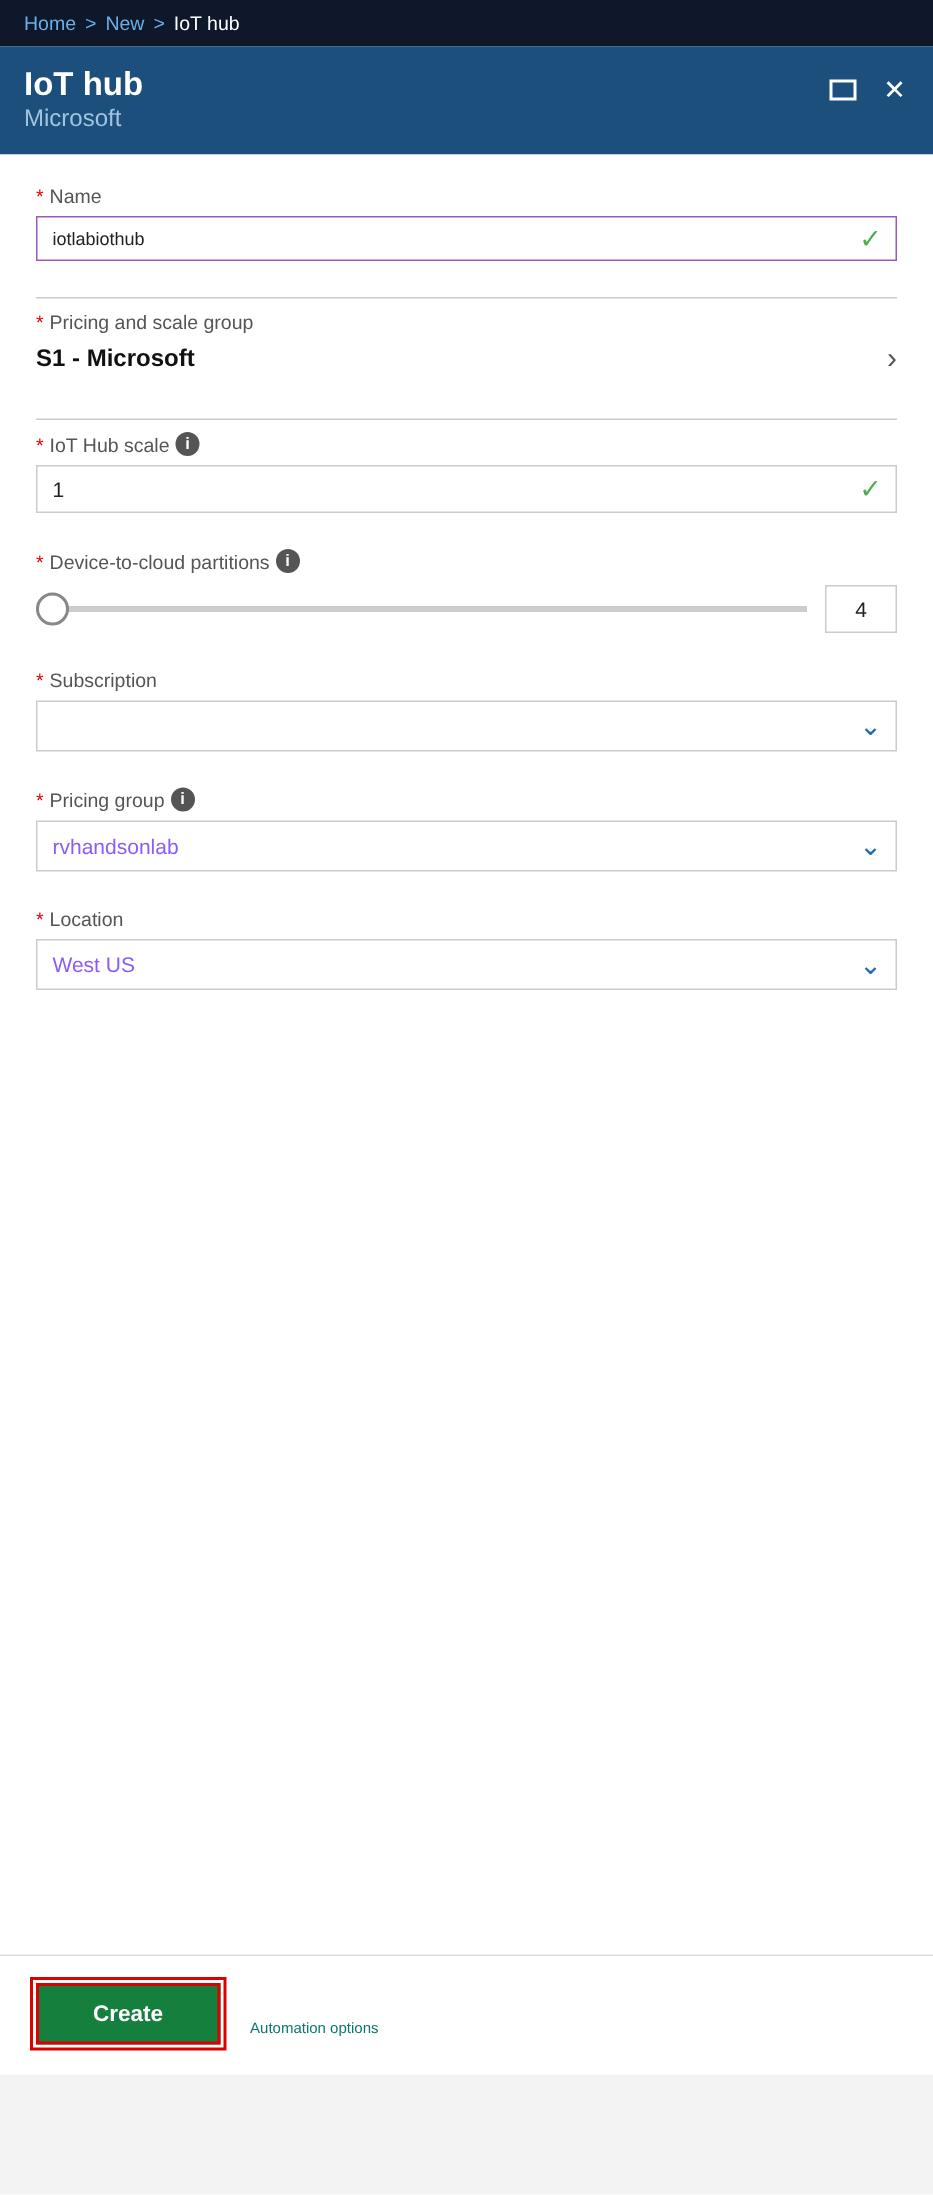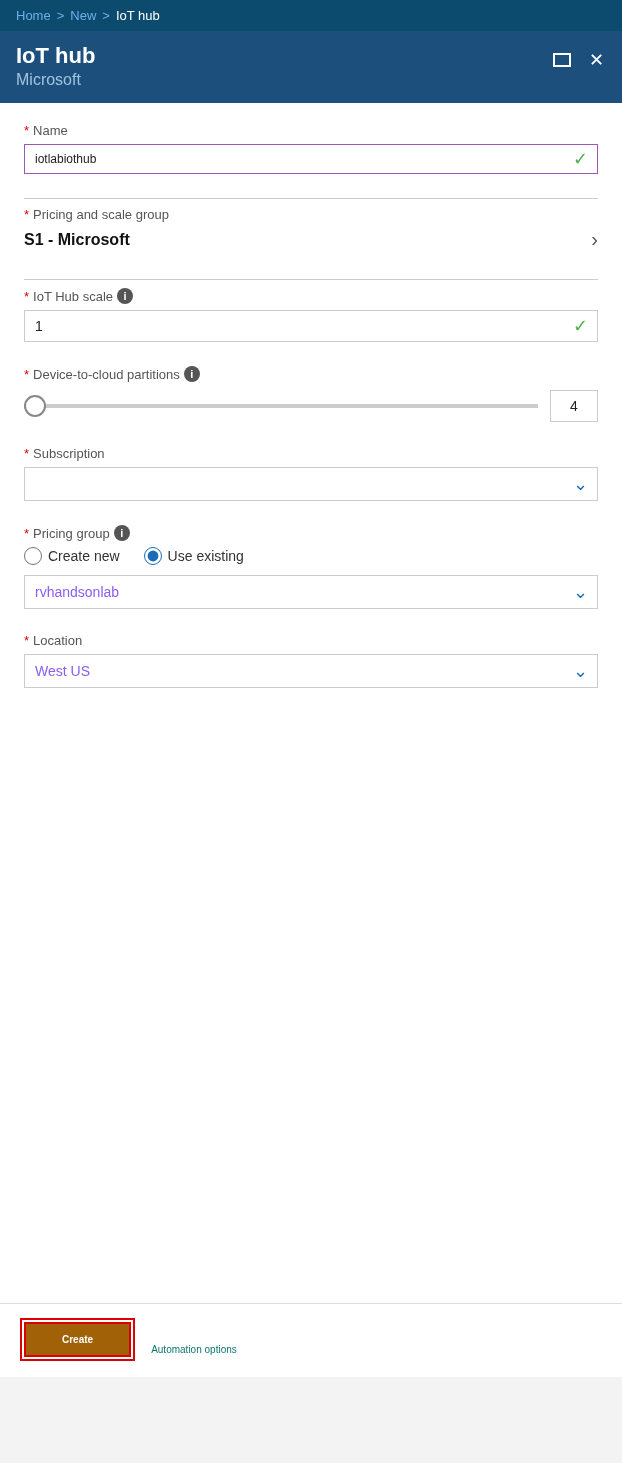--- a/index.html
+++ b/index.html
@@ -7,21 +7,21 @@
       font-family: 'Segoe UI', Arial, sans-serif;
       width: 622px;
       min-height: 1463px;
       background: #f3f3f3;
       font-size: 14px;
       color: #333;
     }
 
     
     .breadcrumb {
-      background: #0c4a6e;
+      background: #0f172a;
       padding: 8px 16px;
       color: #6ab0e8;
       font-size: 13px;
       display: flex;
       align-items: center;
       gap: 6px;
     }
     .breadcrumb a {
       color: #6ab0e8;
       text-decoration: none;
@@ -275,25 +275,25 @@
       cursor: pointer;
       flex-shrink: 0;
     }
 
     .footer-actions {
       display: flex;
       align-items: center;
       gap: 20px;
     }
     .create-btn {
-      background: #a16207;
+      background: #15803d;
       color: #fff;
       border: 2.5px solid #d00;
       padding: 10px 36px;
-      font-size: 10px;
+      font-size: 15px;
       font-weight: 600;
       cursor: pointer;
       outline: 2px solid #d00;
       outline-offset: 2px;
     }
     .automation-link {
       color: #0f766e;
       font-size: 10px;
       text-decoration: none;
       cursor: pointer;
@@ -392,30 +392,20 @@
       <span class="select-arrow">⌄</span>
     </div>
   </div>
 
   <div class="form-group">
     <div class="field-label">
       <span class="required-star">*</span>
       <span>Pricing group</span>
       <span class="info-icon">i</span>
     </div>
-    <div class="radio-group">
-      <label class="radio-option">
-        <input type="radio" name="resourceGroup" value="create" style="">
-        <span>Create new</span>
-      </label>
-      <label class="radio-option">
-        <input type="radio" name="resourceGroup" value="existing" checked="" style="">
-        <span>Use existing</span>
-      </label>
-    </div>
     <div class="select-wrapper">
       <select>
         <option value="rvhandsonlab">rvhandsonlab</option>
       </select>
       <span class="select-arrow">⌄</span>
     </div>
   </div>
 
   <div class="form-group">
     <div class="field-label">

